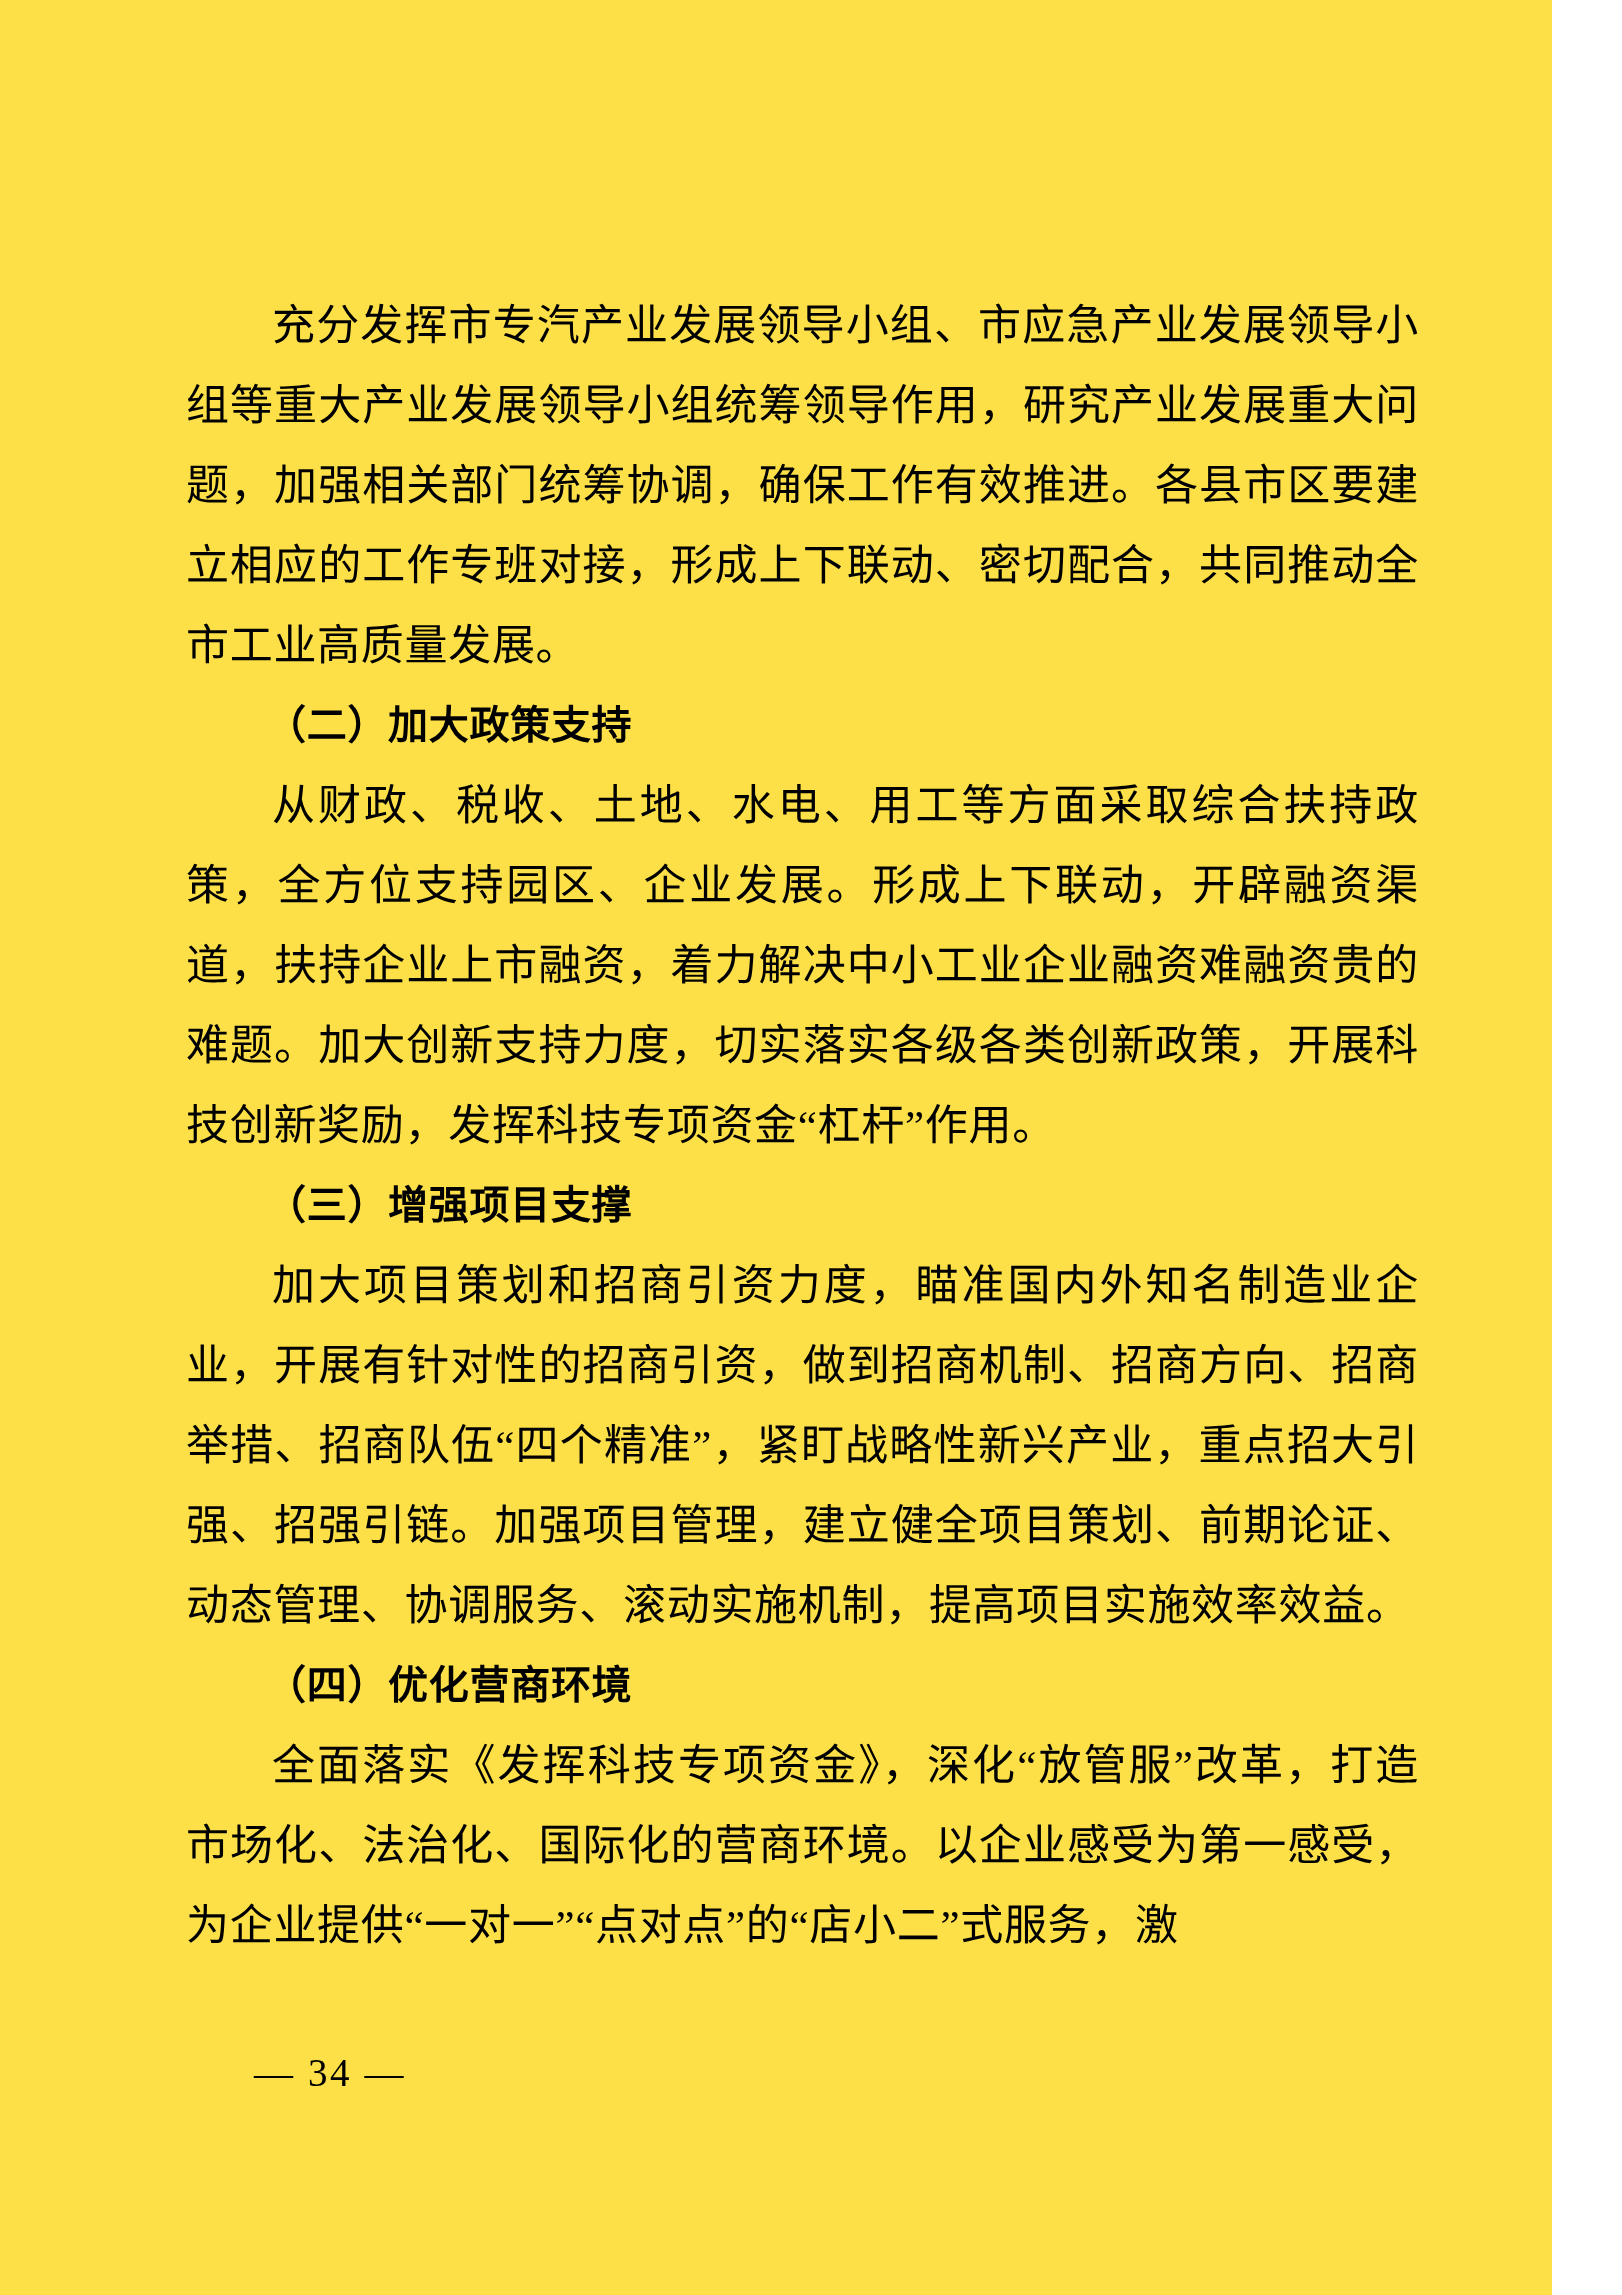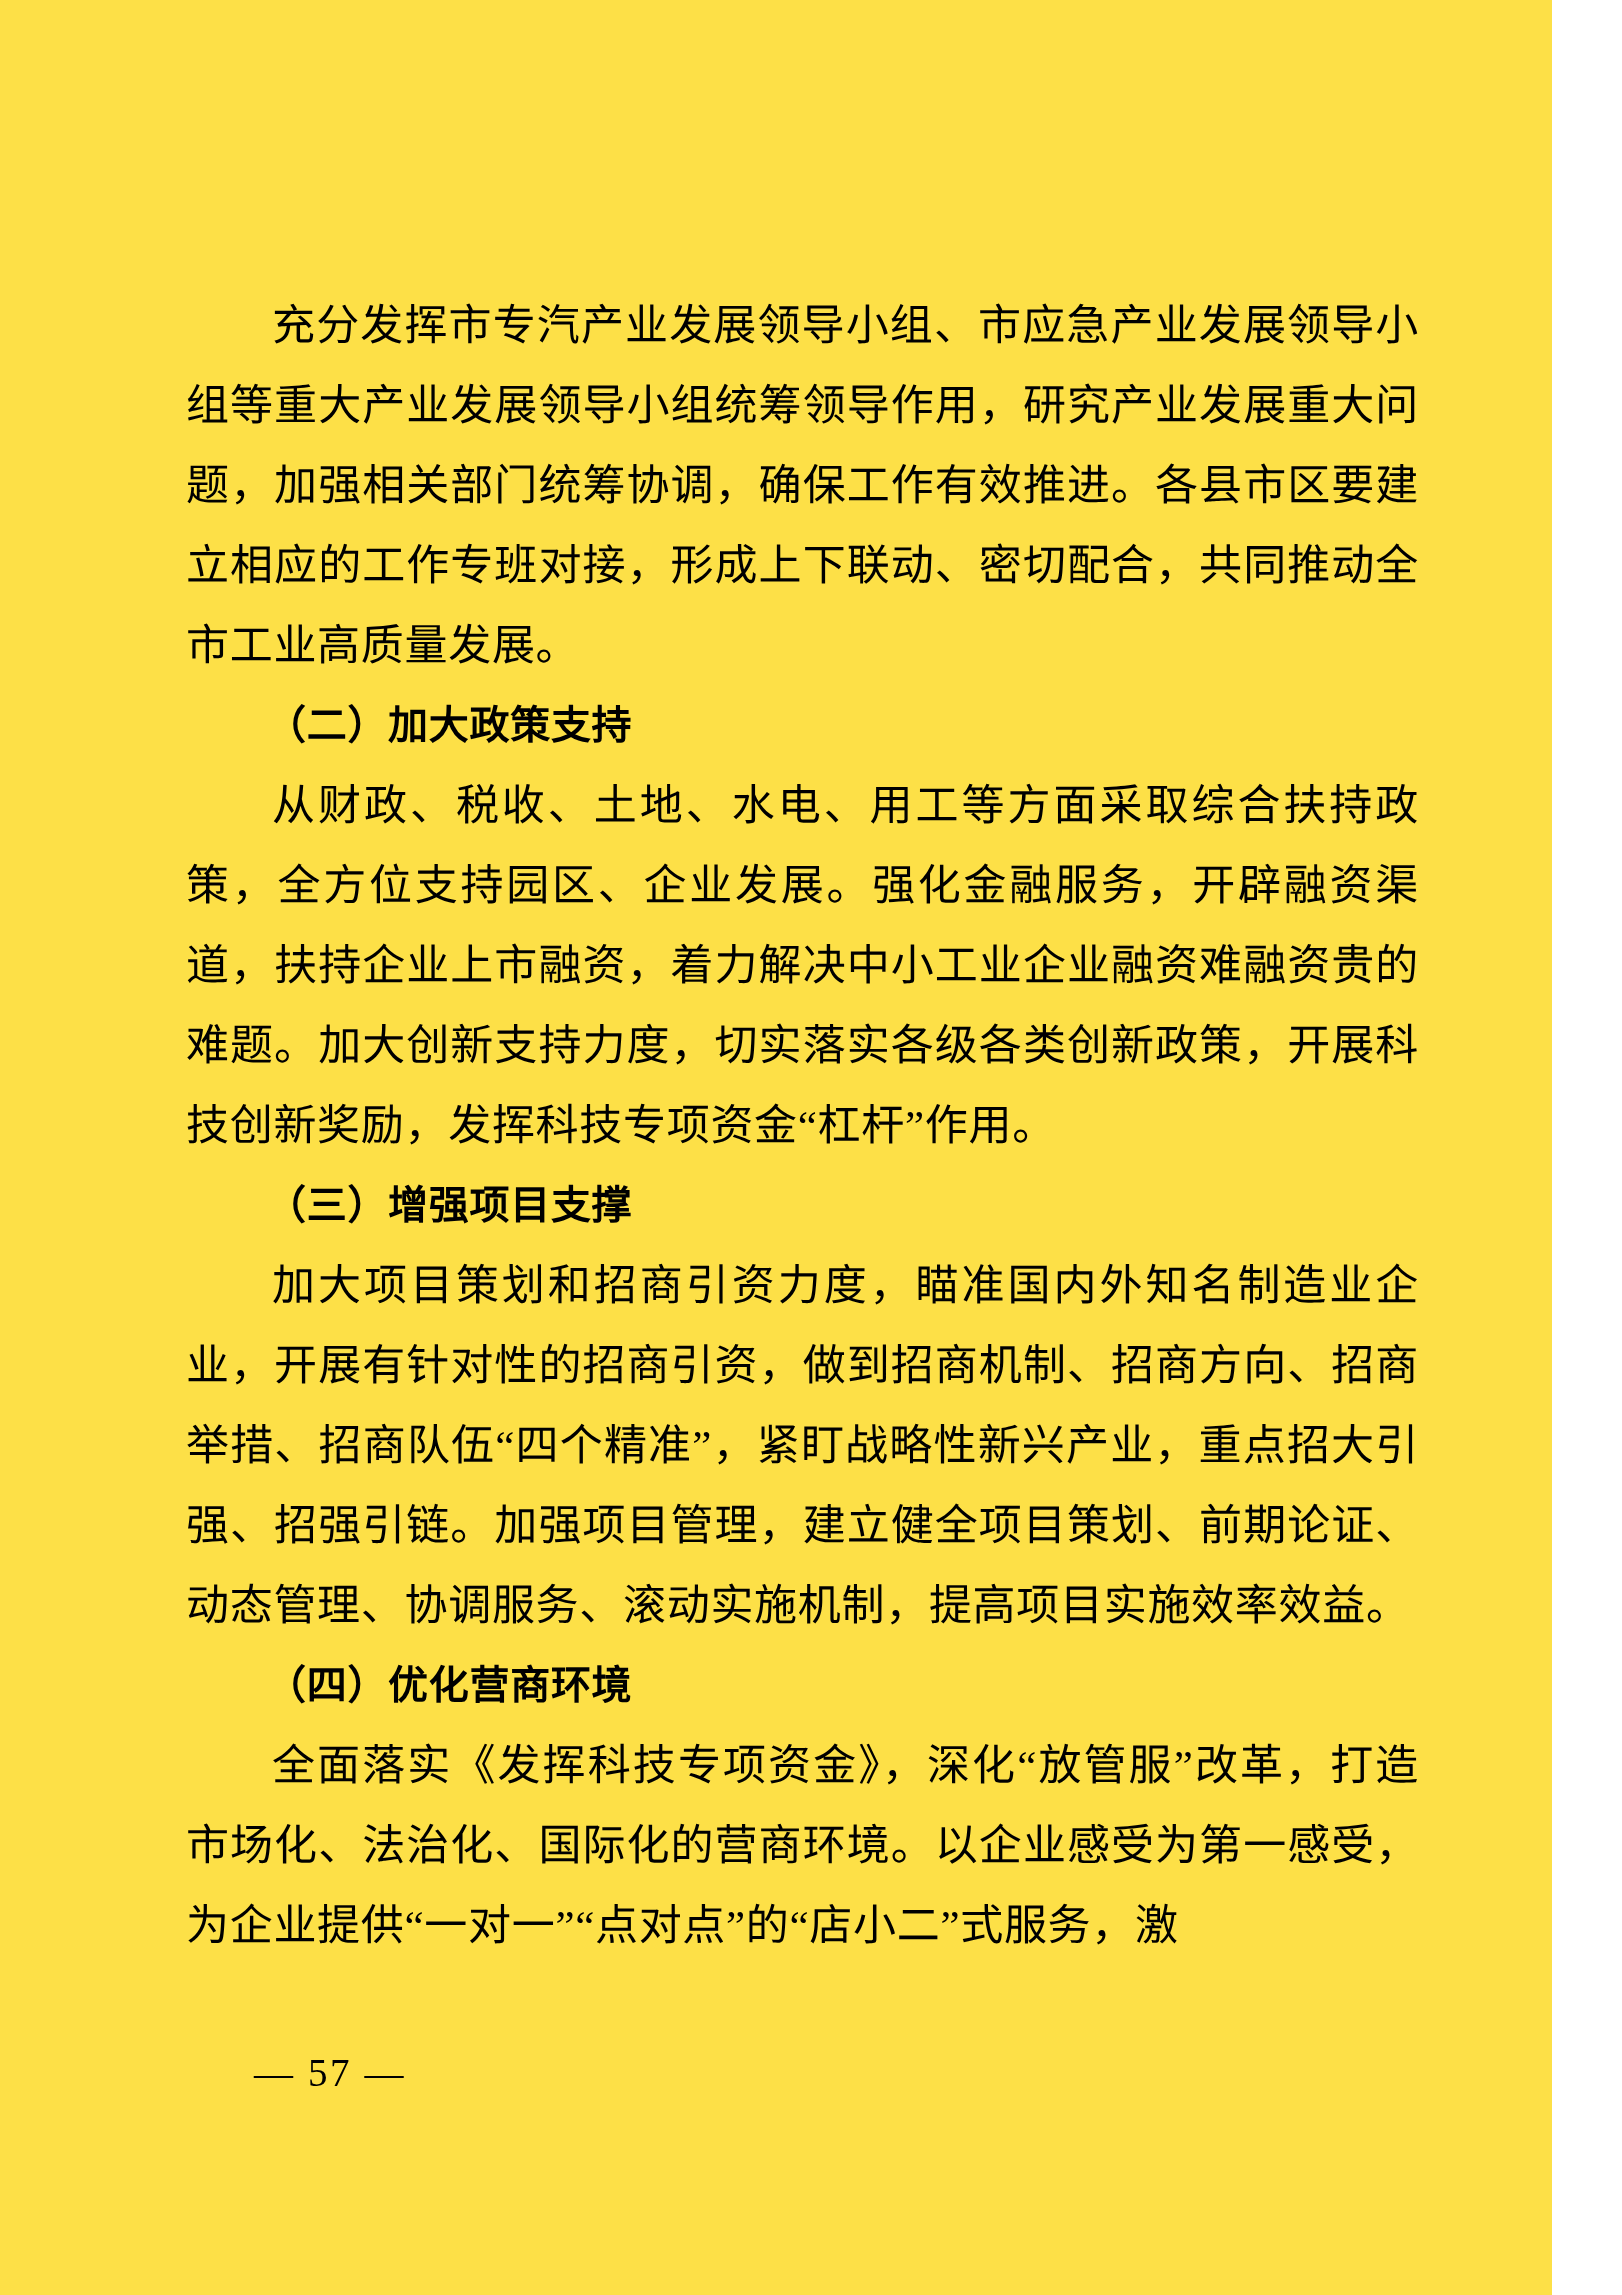--- a/index.html
+++ b/index.html
@@ -52,22 +52,22 @@
     font-family: "Liberation Serif", serif;
   }
 </style>
 </head>
 <body>
 
 <div class="page">
   <div class="content">
     <p class="para">充分发挥市专汽产业发展领导小组、市应急产业发展领导小组等重大产业发展领导小组统筹领导作用，研究产业发展重大问题，加强相关部门统筹协调，确保工作有效推进。各县市区要建立相应的工作专班对接，形成上下联动、密切配合，共同推动全市工业高质量发展。</p>
     <p class="heading">（二）加大政策支持</p>
-    <p class="para">从财政、税收、土地、水电、用工等方面采取综合扶持政策，全方位支持园区、企业发展。强化金融服务，开辟融资渠道，扶持企业上市融资，着力解决中小工业企业融资难融资贵的难题。加大创新支持力度，切实落实各级各类创新政策，开展科技创新奖励，发挥科技专项资金“杠杆”作用。</p>
+    <p class="para">从财政、税收、土地、水电、用工等方面采取综合扶持政策，全方位支持园区、企业发展。形成上下联动，开辟融资渠道，扶持企业上市融资，着力解决中小工业企业融资难融资贵的难题。加大创新支持力度，切实落实各级各类创新政策，开展科技创新奖励，发挥科技专项资金“杠杆”作用。</p>
     <p class="heading">（三）增强项目支撑</p>
     <p class="para">加大项目策划和招商引资力度，瞄准国内外知名制造业企业，开展有针对性的招商引资，做到招商机制、招商方向、招商举措、招商队伍“四个精准”，紧盯战略性新兴产业，重点招大引强、招强引链。加强项目管理，建立健全项目策划、前期论证、动态管理、协调服务、滚动实施机制，提高项目实施效率效益。</p>
     <p class="heading">（四）优化营商环境</p>
     <p class="para">全面落实《发挥科技专项资金》，深化“放管服”改革，打造市场化、法治化、国际化的营商环境。以企业感受为第一感受，为企业提供“一对一”“点对点”的“店小二”式服务，激</p>
   </div>
 
-  <div class="page-number">— 57 —</div>
+  <div class="page-number">— 34 —</div>
 </div>
 
 
 </body></html>

